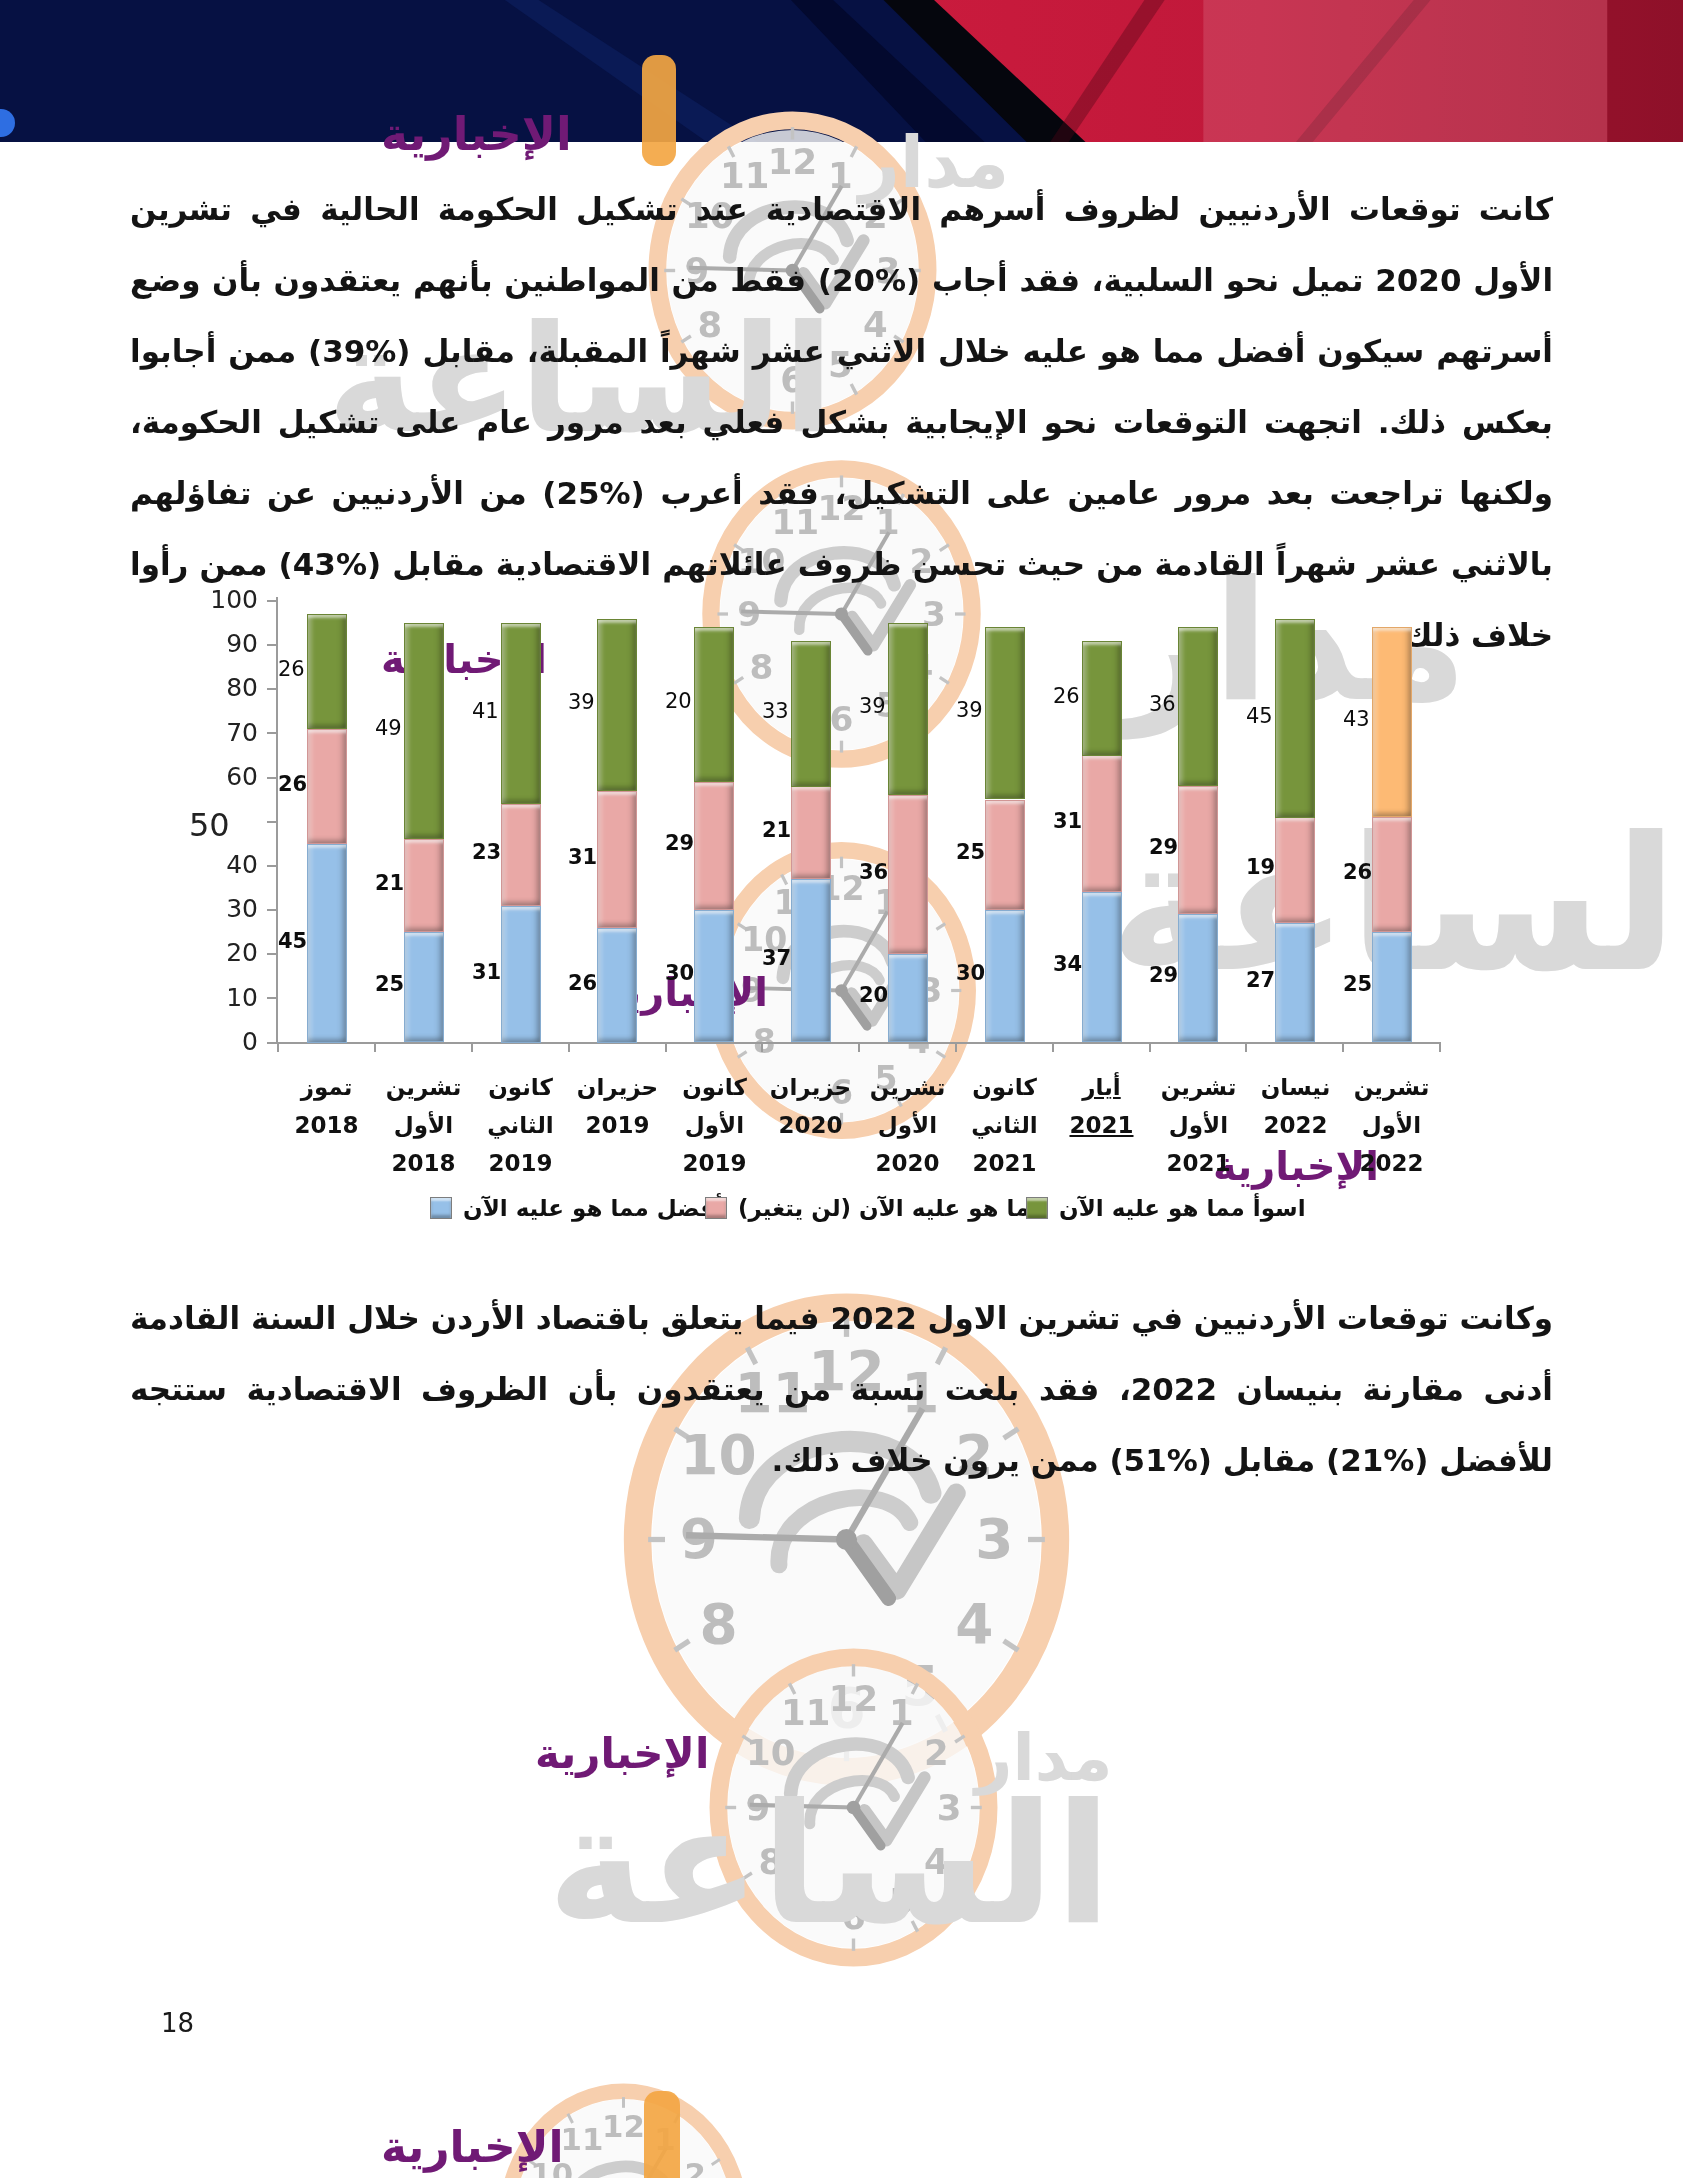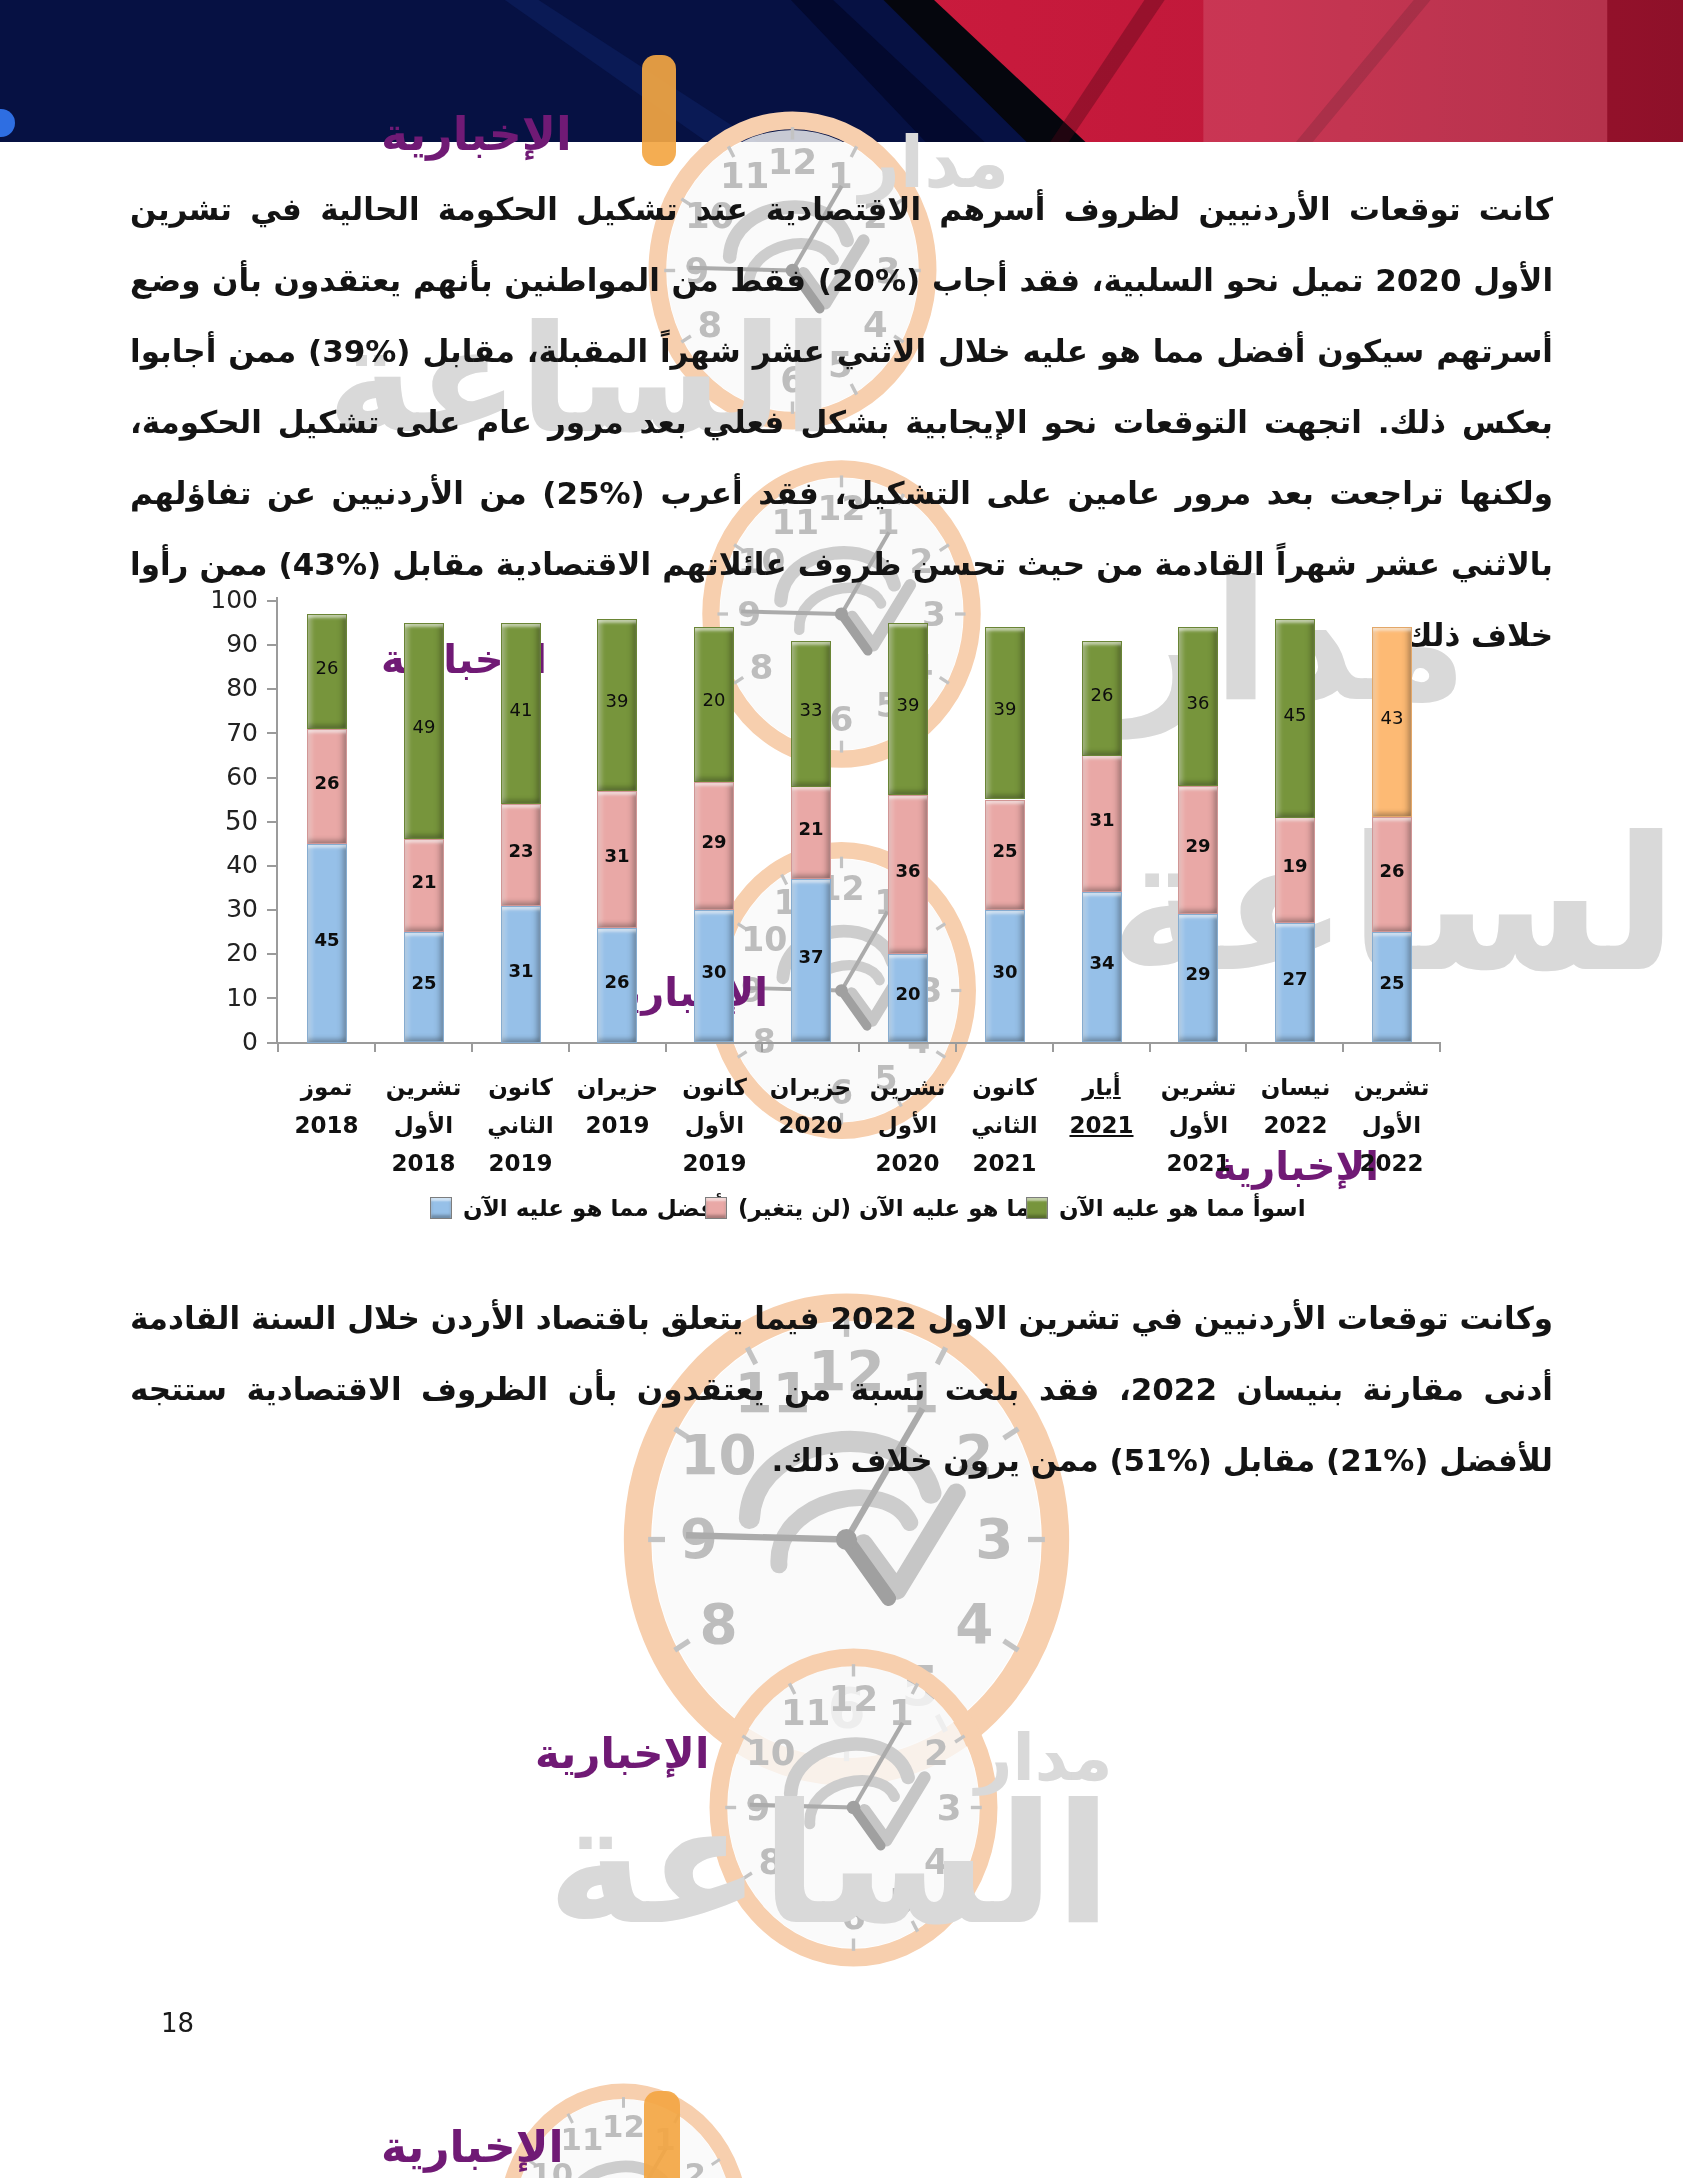--- a/index.html
+++ b/index.html
@@ -37,21 +37,21 @@
 
   
   #chart{position:absolute;inset:0;z-index:3;}
   .ylabel{position:absolute;width:69px;text-align:right;font-size:25px;color:#222;}
   .xlabel{position:absolute;width:109px;text-align:center;direction:rtl;font-size:23px;font-weight:700;color:#111;line-height:38px;white-space:pre-line;}
   .seg{position:absolute;border:1px solid rgba(0,0,0,.10);
        box-shadow:inset 0 4px 3px -1px rgba(255,255,255,.55),
                   inset 0 -4px 5px -1px rgba(0,0,0,.25),
                   inset 5px 0 5px -2px rgba(255,255,255,.38),
                   inset -5px 0 6px -2px rgba(0,0,0,.28);}
-  .seg-label{position:absolute;left:-30px;right:-30px;text-align:center;font-size:18px;color:#0d0d0d;}
+  .seg-label{position:absolute;left:-30px;right:-30px;text-align:left;font-size:21px;color:#0d0d0d;}
   .w700{font-weight:700;} .w400{font-weight:400;}
 
   
   .legend-entry{position:absolute;top:1193px;height:30px;display:flex;align-items:center;direction:ltr;}
   .legend-swatch{display:inline-block;width:22px;height:22px;border:1px solid #7d7d7d;
        box-shadow:inset 0 3px 2px rgba(255,255,255,.55),inset 0 -3px 3px rgba(0,0,0,.28);}
   .legend-label{display:inline-block;margin-left:11px;direction:rtl;font-size:23px;font-weight:700;color:#111;white-space:nowrap;}
   #legend-0{left:430px;} #legend-1{left:705px;} #legend-2{left:1026px;}
 </style>
 </head>
@@ -313,21 +313,21 @@
       <div style="position:absolute;left:189px;top:1027px;width:69px;text-align:right;font-size:25px;color:#222;" class="ylabel">0</div>
       <div style="position:absolute;left:267px;top:997px;width:9px;height:2px;background:#9b9b9b;"></div>
       <div style="position:absolute;left:189px;top:983px;width:69px;text-align:right;font-size:25px;color:#222;" class="ylabel">10</div>
       <div style="position:absolute;left:267px;top:953px;width:9px;height:2px;background:#9b9b9b;"></div>
       <div style="position:absolute;left:189px;top:938px;width:69px;text-align:right;font-size:25px;color:#222;" class="ylabel">20</div>
       <div style="position:absolute;left:267px;top:909px;width:9px;height:2px;background:#9b9b9b;"></div>
       <div style="position:absolute;left:189px;top:894px;width:69px;text-align:right;font-size:25px;color:#222;" class="ylabel">30</div>
       <div style="position:absolute;left:267px;top:865px;width:9px;height:2px;background:#9b9b9b;"></div>
       <div style="position:absolute;left:189px;top:850px;width:69px;text-align:right;font-size:25px;color:#222;" class="ylabel">40</div>
       <div style="position:absolute;left:267px;top:821px;width:9px;height:2px;background:#9b9b9b;"></div>
-      <div style="position:absolute;left:189px;top:806px;width:69px;text-align:right;font-size:26px;color:#222;" class="ylabel">50</div>
+      <div style="position:absolute;left:189px;top:806px;width:69px;text-align:left;font-size:32px;color:#222;" class="ylabel">50</div>
       <div style="position:absolute;left:267px;top:777px;width:9px;height:2px;background:#9b9b9b;"></div>
       <div style="position:absolute;left:189px;top:762px;width:69px;text-align:right;font-size:25px;color:#222;" class="ylabel">60</div>
       <div style="position:absolute;left:267px;top:732px;width:9px;height:2px;background:#9b9b9b;"></div>
       <div style="position:absolute;left:189px;top:718px;width:69px;text-align:right;font-size:25px;color:#222;" class="ylabel">70</div>
       <div style="position:absolute;left:267px;top:688px;width:9px;height:2px;background:#9b9b9b;"></div>
       <div style="position:absolute;left:189px;top:673px;width:69px;text-align:right;font-size:25px;color:#222;" class="ylabel">80</div>
       <div style="position:absolute;left:267px;top:644px;width:9px;height:2px;background:#9b9b9b;"></div>
       <div style="position:absolute;left:189px;top:629px;width:69px;text-align:right;font-size:25px;color:#222;" class="ylabel">90</div>
       <div style="position:absolute;left:267px;top:600px;width:9px;height:2px;background:#9b9b9b;"></div>
       <div style="position:absolute;left:189px;top:585px;width:69px;text-align:right;font-size:25px;color:#222;" class="ylabel">100</div>

